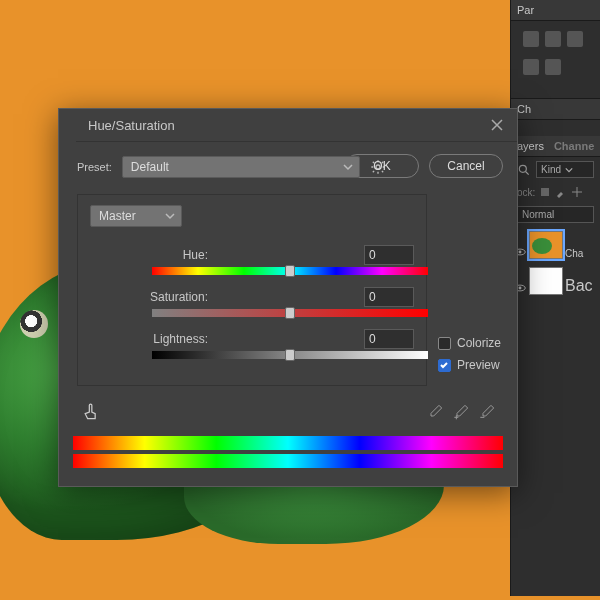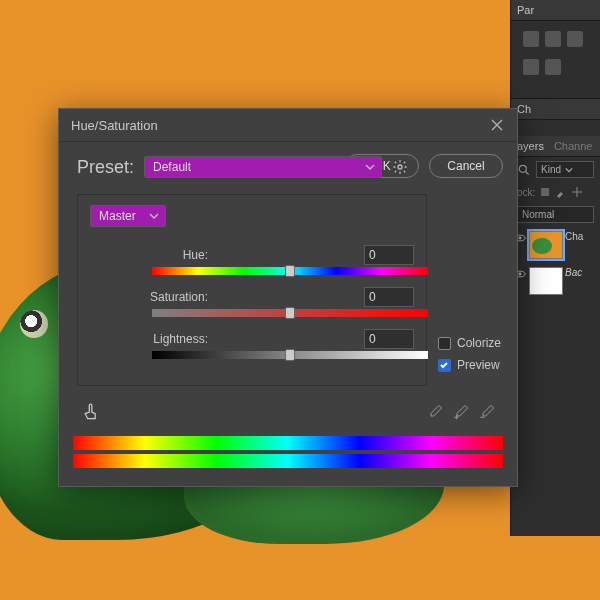--- a/index.html
+++ b/index.html
@@ -17,56 +17,56 @@
   content:''; position:absolute; left:68%; top:55%; width:260px; height:130px;
   background: radial-gradient(ellipse, #3f9640 0%, #2a6a2a 70%);
   border-radius: 40% 60% 50% 40%;
 }
 .chameleon::after {
   content:''; position:absolute; left:40px; top:50px; width:28px; height:28px;
   background: radial-gradient(circle at 40% 40%, #fff 0 25%, #333 26% 45%, #d0d0b0 46% 80%, #888 81%);
   border-radius:50%;
 }
 .right-panels {
-  position: absolute; right: 0; top: 0; width: 90px; height: 536px;
+  position: absolute; right: 0; top: 0; width: 90px; height: 596px;
   background: #2e2e2e; border-left: 1px solid #1a1a1a;
   color: #c8c8c8; font-size: 11px;
 }
 .rp-section { border-bottom: 1px solid #1a1a1a; padding: 4px 6px; }
 .rp-tab-row { background:#383838; padding:4px 6px; border-bottom:1px solid #1a1a1a; display:flex; gap:10px; }
 .rp-tab { color:#c8c8c8; cursor:pointer; }
-.rp-tab.dim { color:#7a7a7a; }
+.rp-tab.dim { color:#7a7a7a;font-weight:bold; }
 .rp-icons { display:flex; gap:6px; padding:6px; align-items:center; }
 .rp-ico { width:16px; height:16px; background:#555; border-radius:2px; }
-.layer-row { display:flex; align-items:flex-start; gap:2px; padding:4px 2px; }
+.layer-row { display:flex; align-items:flex-end; gap:2px; padding:4px 2px; }
 .eye-ico { width:14px; height:14px; }
 .layer-thumb { width:34px; height:28px; border:1px solid #777; background:#e8922a; position:relative; }
 .layer-thumb.sel { outline:2px solid #6aa7ff; }
 .layer-thumb.white { background:#fff; }
 .layer-thumb .mini { position:absolute; left:2px; top:6px; width:20px; height:16px; background:#3a8e3a; border-radius:50%; }
 .rp-select { display:flex; align-items:center; gap:5px; padding:4px 6px; }
 .rp-sel-box { background:#262626; border:1px solid #555; padding:2px 4px; font-size:10px; color:#aaa; flex:1; display:flex; align-items:center; gap:4px; }
 .dialog {
   position: absolute; left: 58px; top: 108px; width: 460px; 
   background: #404040; color: #c8c8c8; 
   border: 1px solid #5a5a5a; box-shadow: 0 6px 30px rgba(0,0,0,0.5);
 }
-.dlg-title { display:flex; justify-content:space-between; align-items:center; padding:8px 12px; background:#404040; border-bottom:1px solid #333; font-size:13px; }
+.dlg-title { display:flex; justify-content:space-between; align-items:center; padding:8px 12px; background:#404040; border-bottom:1px solid #333; font-size:13px;margin-left:17px; }
 .dlg-close { width:16px; height:16px; cursor:pointer; color:#aaa; }
 .dlg-body { padding: 14px 18px 10px; position:relative; }
 .row1 { display:flex; align-items:center; gap:10px; margin-bottom:16px; }
-.lbl { font-size:18px; }
-.combo { background:#a21caf; border:1px solid #5a5a5a; color:#ddd; font-size:12px; padding:3px 24px 3px 8px; position:relative; border-radius:2px; display:inline-flex; align-items:center; cursor:pointer; }
+.lbl { font-size:11px; }
+.combo { background:#737373; border:1px solid #5a5a5a; color:#ddd; font-size:12px; padding:3px 24px 3px 8px; position:relative; border-radius:2px; display:inline-flex; align-items:center; cursor:pointer; }
 .combo .caret { position:absolute; right:6px; top:50%; transform:translateY(-50%); }
 .preset-combo { width:238px; }
 .gear { width:16px; height:16px; cursor:pointer; }
 .btn { background:transparent; border:1px solid #7a7a7a; color:#ddd; font-size:12px; border-radius:12px; padding:4px 0; width:74px; text-align:center; cursor:pointer; }
 .btn-stack { position:absolute; right:14px; top:12px; display:flex; flex-direction:row; gap:10px; }
 .inner-group { border:1px solid #333; padding:10px 12px 14px; margin:4px 0 10px; width:350px; }
-.master-combo { width:76px; margin-bottom:12px; }
+.master-combo { width:92px; margin-bottom:12px; }
 .slider-block { display:flex; align-items:center; gap:28px; margin:6px 0 2px; }
 .slbl { width:118px; text-align:right; font-size:12px; }
 .valbox { width:50px; background:#2f2f2f; border:1px solid #5a5a5a; color:#ddd; font-size:12px; padding:2px 4px; text-align:left; }
 .track { position:relative; height:10px; margin:2px 0 10px 62px; width:276px; }
 .hue-grad { height:8px; background:linear-gradient(90deg,#ff0000,#ffff00,#00ff00,#00ffff,#0000ff,#ff00ff,#ff0000); }
 .sat-grad { height:8px; background:linear-gradient(90deg,#808080,#ff0000); }
 .lig-grad { height:8px; background:linear-gradient(90deg,#000,#888,#fff); }
 .knob { position:absolute; top:-2px; left:50%; width:10px; height:12px; background:#ccc; border:1px solid #666; transform:translateX(-50%); border-radius:2px; }
 .bottom-row { display:flex; align-items:center; gap:10px; padding:6px 4px 4px; }
 .finger-ico { width:20px; height:20px; }
@@ -144,21 +144,21 @@
         <div class="mini"></div>
       </div>
     <span style="font-size:10px;">Cha</span>
   </div>
   <div class="layer-row">
     <svg class="eye-ico" viewBox="0 0 24 24">
         <ellipse cx="12" cy="12" rx="9" ry="5" fill="none" stroke="#bbb" stroke-width="1.5"></ellipse>
         <circle cx="12" cy="12" r="2.5" fill="#bbb"></circle>
       </svg>
     <div class="layer-thumb white"></div>
-    <span style="font-size:10px;font-style:italic;">Bac</span>
+    <span style="font-size:16px;">Bac</span>
   </div>
 </div>
 
 <div class="dialog">
   <div class="dlg-title">
     <span>Hue/Saturation</span>
     <svg class="dlg-close" viewBox="0 0 16 16">
         <path d="M3 3 L13 13 M13 3 L3 13" stroke="#aaa" stroke-width="1.5"></path>
       </svg>
   </div>

